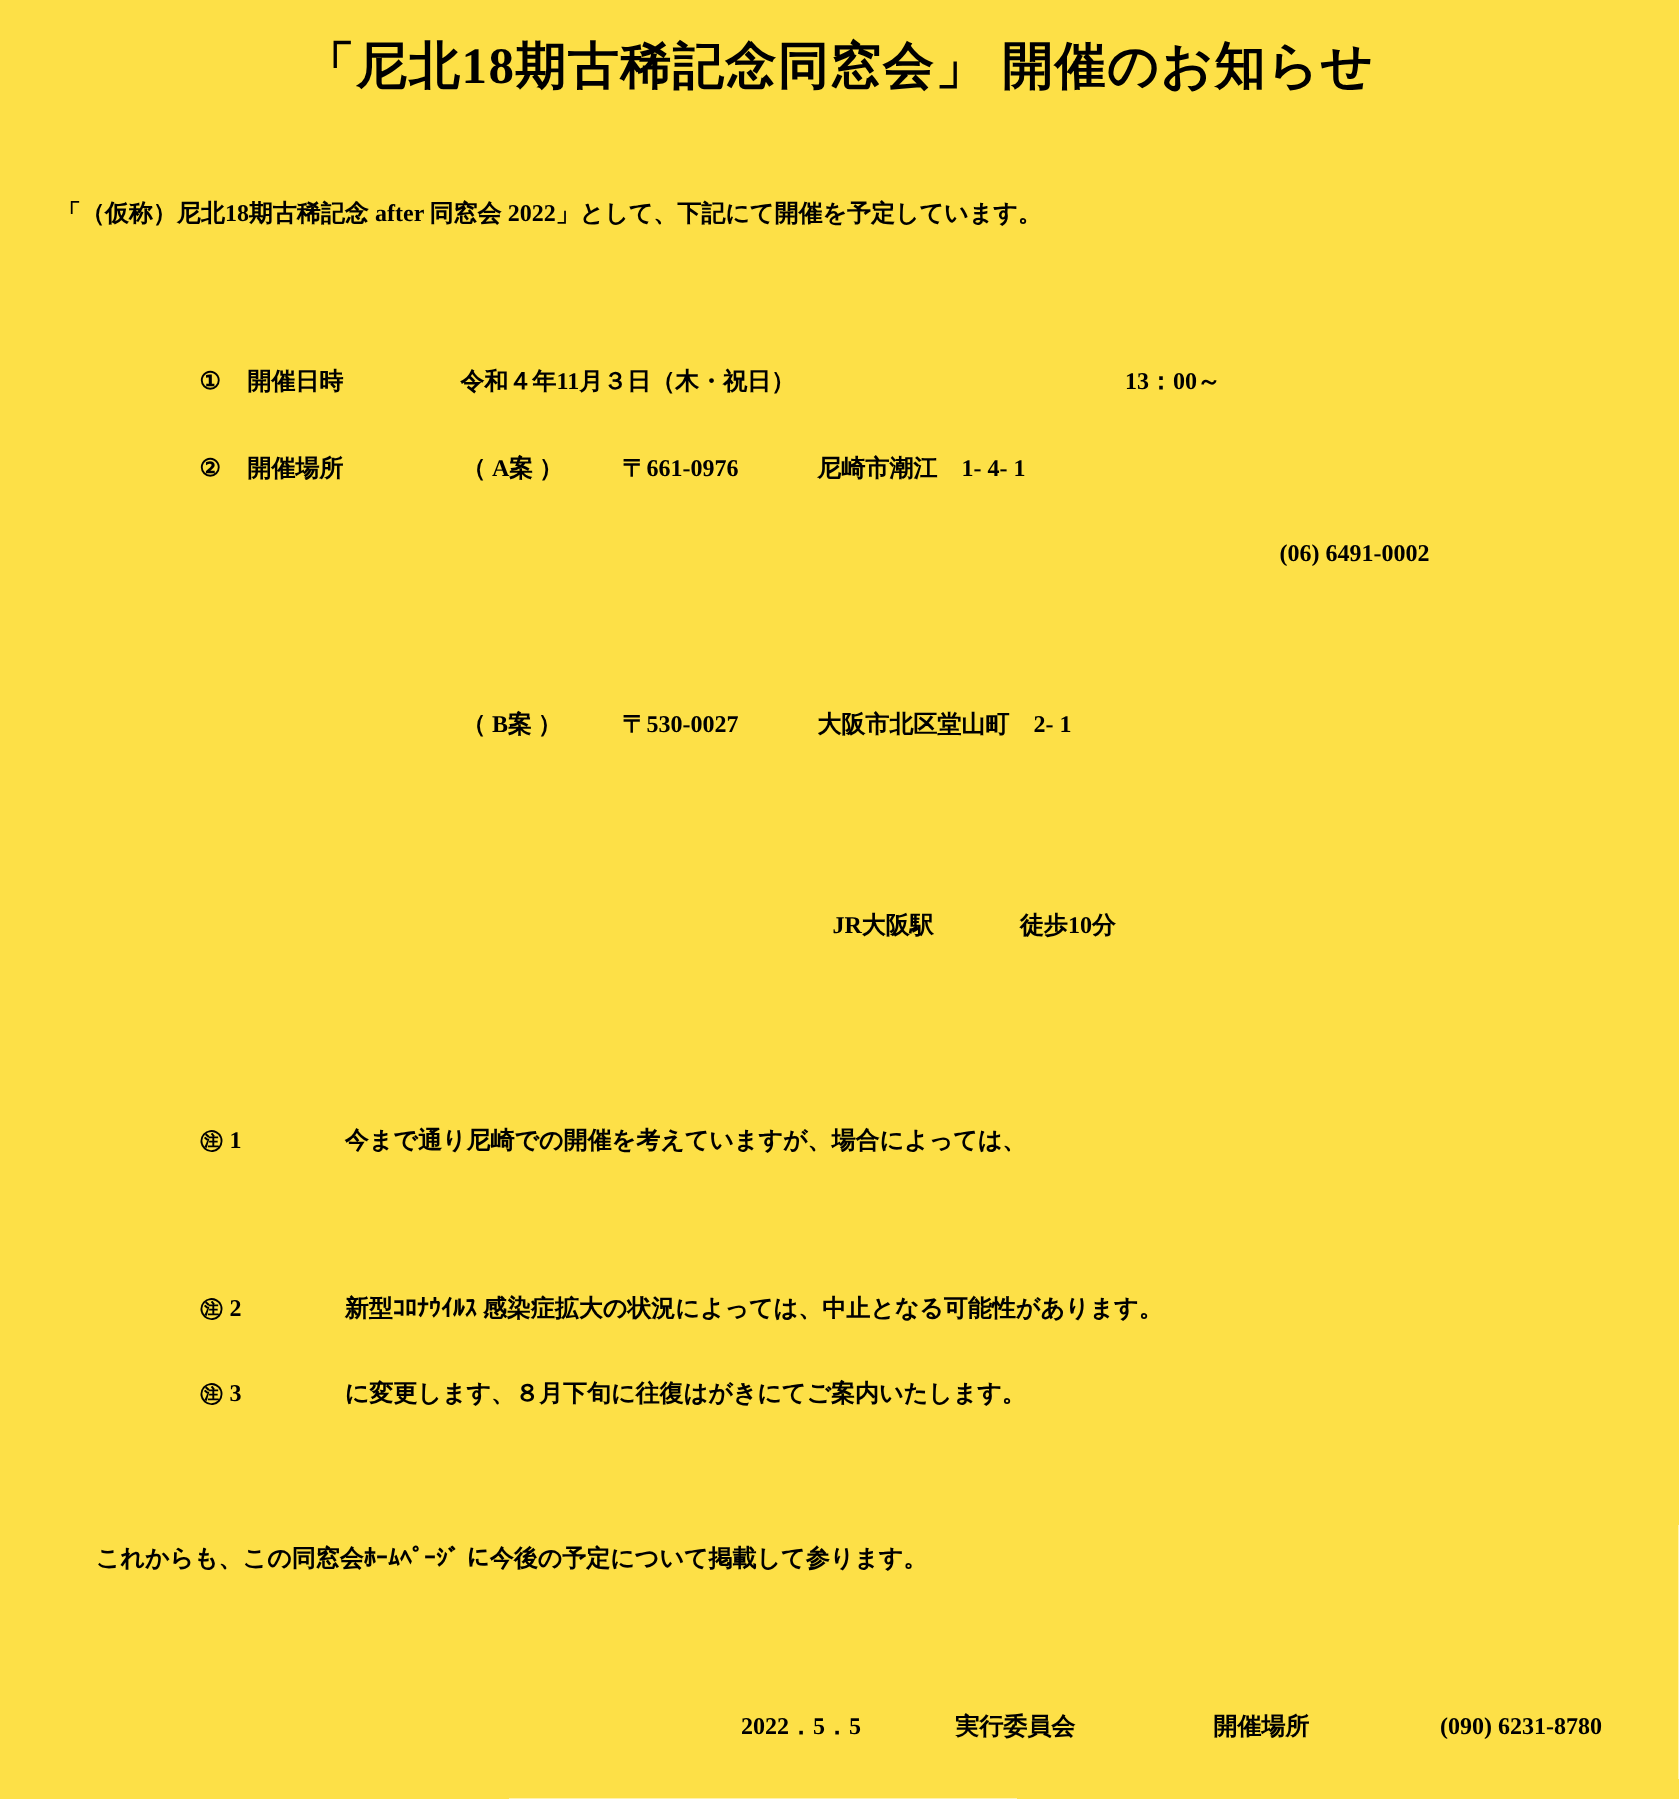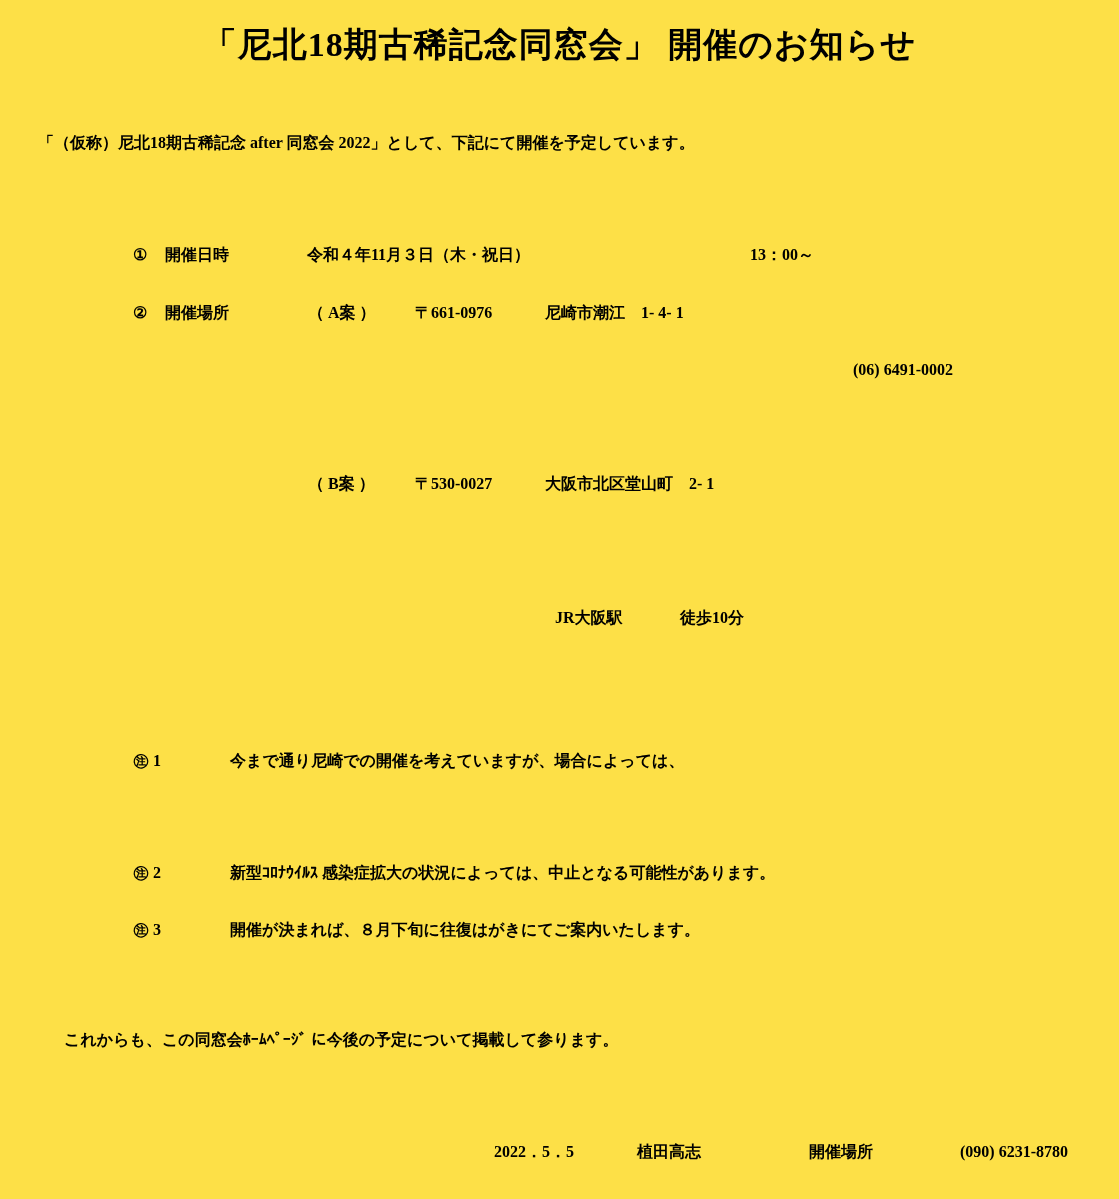--- a/index.html
+++ b/index.html
@@ -82,25 +82,25 @@
   </div>
 
 
   <div class="line" style="left:133px;top:863px;width:980px">
     <span class="seg" style="left:0">㊟ 2</span>
     <span class="seg" style="left:97px">新型ｺﾛﾅｳｲﾙｽ 感染症拡大の状況によっては、中止となる可能性があります。</span>
   </div>
 
   <div class="line" style="left:133px;top:920px;width:980px">
     <span class="seg" style="left:0">㊟ 3</span>
-    <span class="seg" style="left:97px">開催が決まれば、８月下旬に往復はがきにてご案内いたします。</span>
+    <span class="seg" style="left:97px">に変更します、８月下旬に往復はがきにてご案内いたします。</span>
   </div>
 
   <div class="line" style="left:64px;top:1030px">これからも、この同窓会ﾎｰﾑﾍﾟｰｼﾞ に今後の予定について掲載して参ります。</div>
 
   <div class="line" style="left:494px;top:1142px;width:620px">
     <span class="seg" style="left:0">2022．5．5</span>
-    <span class="seg" style="left:143px">植田高志</span>
+    <span class="seg" style="left:143px">実行委員会</span>
     <span class="seg" style="left:315px">開催場所</span>
     <span class="seg" style="left:466px">(090) 6231-8780</span>
   </div>
 
 </div>
 
 </body></html>

